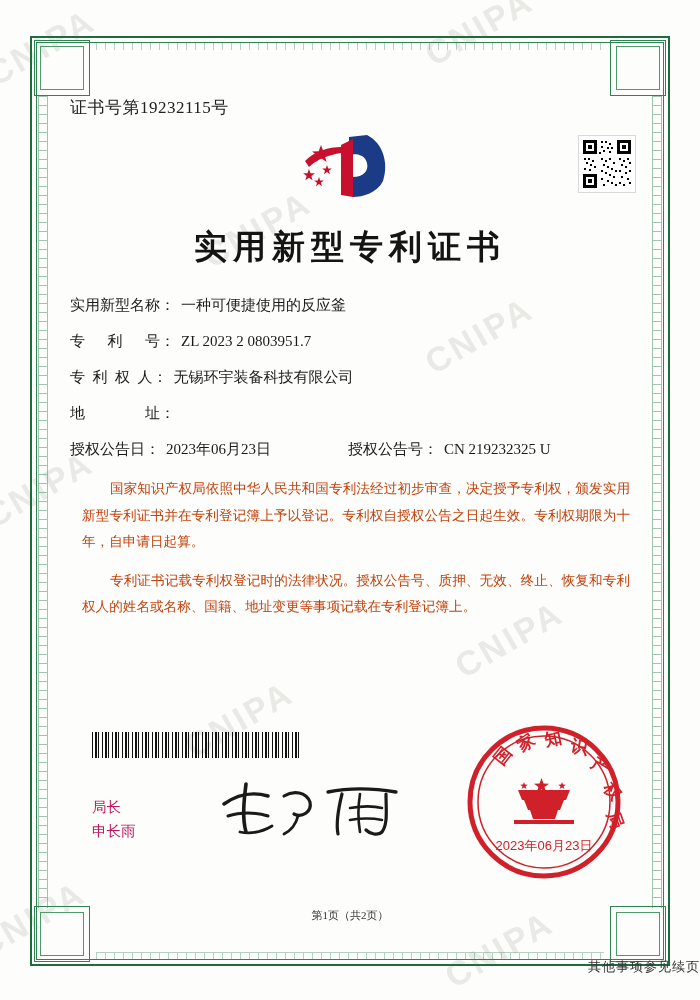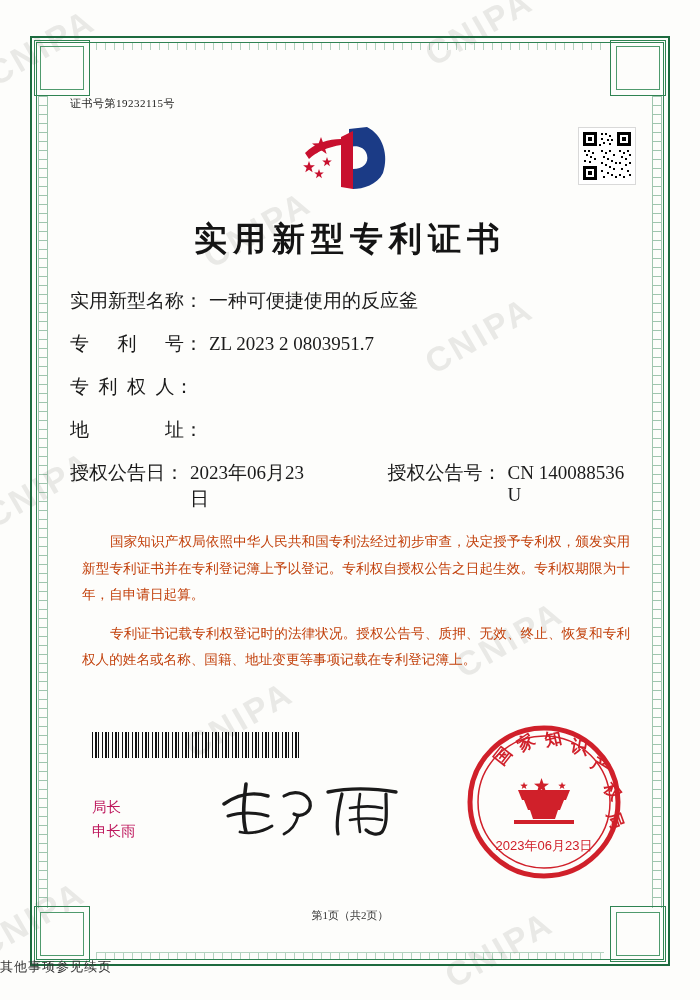--- a/index.html
+++ b/index.html
@@ -110,21 +110,21 @@
   
   .content {
     position: absolute;
     left: 70px;
     right: 70px;
     top: 96px;
     z-index: 3;
   }
 
   .cert-no {
-    font-size: 11px;
+    font-size: 17px;
     color: #20201f;
     letter-spacing: .5px;
   }
 
   .emblem-row {
     position: relative;
     height: 86px;
   }
   .logo {
     position: absolute;
@@ -149,21 +149,21 @@
     text-align: center;
     font-size: 33px;
     font-weight: 700;
     letter-spacing: 6px;
     color: #141414;
     margin: 20px 0 26px 0;
     font-family: "DejaVu Serif", "Liberation Serif", serif;
   }
 
   .field {
-    font-size: 19px;
+    font-size: 15px;
     color: #1a1a1a;
     margin-bottom: 17px;
     display: flex;
     align-items: baseline;
   }
   .field .lbl {
     white-space: pre;
     flex: none;
   }
   .field .val {
@@ -237,21 +237,21 @@
     text-align: center;
     font-size: 11px;
     color: #333;
     z-index: 3;
   }
   .footnote {
     position: absolute;
     left: 0;
     right: 0;
     top: 958px;
-    text-align: left;
+    text-align: right;
     font-size: 13px;
     color: #333;
     letter-spacing: 1px;
     z-index: 3;
   }
 </style>
 </head>
 <body>
 
 <div class="watermark-layer">
@@ -366,30 +366,31 @@
   <div class="field">
     <span class="lbl">实用新型名称：</span>
     <span class="val">一种可便捷使用的反应釜</span>
   </div>
   <div class="field">
     <span class="lbl">专　  利　  号：</span>
     <span class="val">ZL 2023 2 0803951.7</span>
   </div>
   <div class="field">
     <span class="lbl">专  利  权  人：</span>
+    <span class="val">无锡环宇装备科技有限公司</span>
   </div>
   <div class="field">
     <span class="lbl">地　　　　址：</span>
   </div>
 
   <div class="field two">
     <span class="lbl">授权公告日：</span>
     <span class="val">2023年06月23日</span>
     <span class="val2-lbl">授权公告号：</span>
-    <span class="val">CN 140088536 U</span>
+    <span class="val">CN 219232325 U</span>
   </div>
 
   <div class="para-block">
     <p class="para">国家知识产权局依照中华人民共和国专利法经过初步审查，决定授予专利权，颁发实用新型专利证书并在专利登记簿上予以登记。专利权自授权公告之日起生效。专利权期限为十年，自申请日起算。</p>
     <p class="para" style="margin-top:12px">专利证书记载专利权登记时的法律状况。授权公告号、质押、无效、终止、恢复和专利权人的姓名或名称、国籍、地址变更等事项记载在专利登记簿上。</p>
   </div>
 </div>
 
 <div class="lower">
   <div class="barcode"></div>

